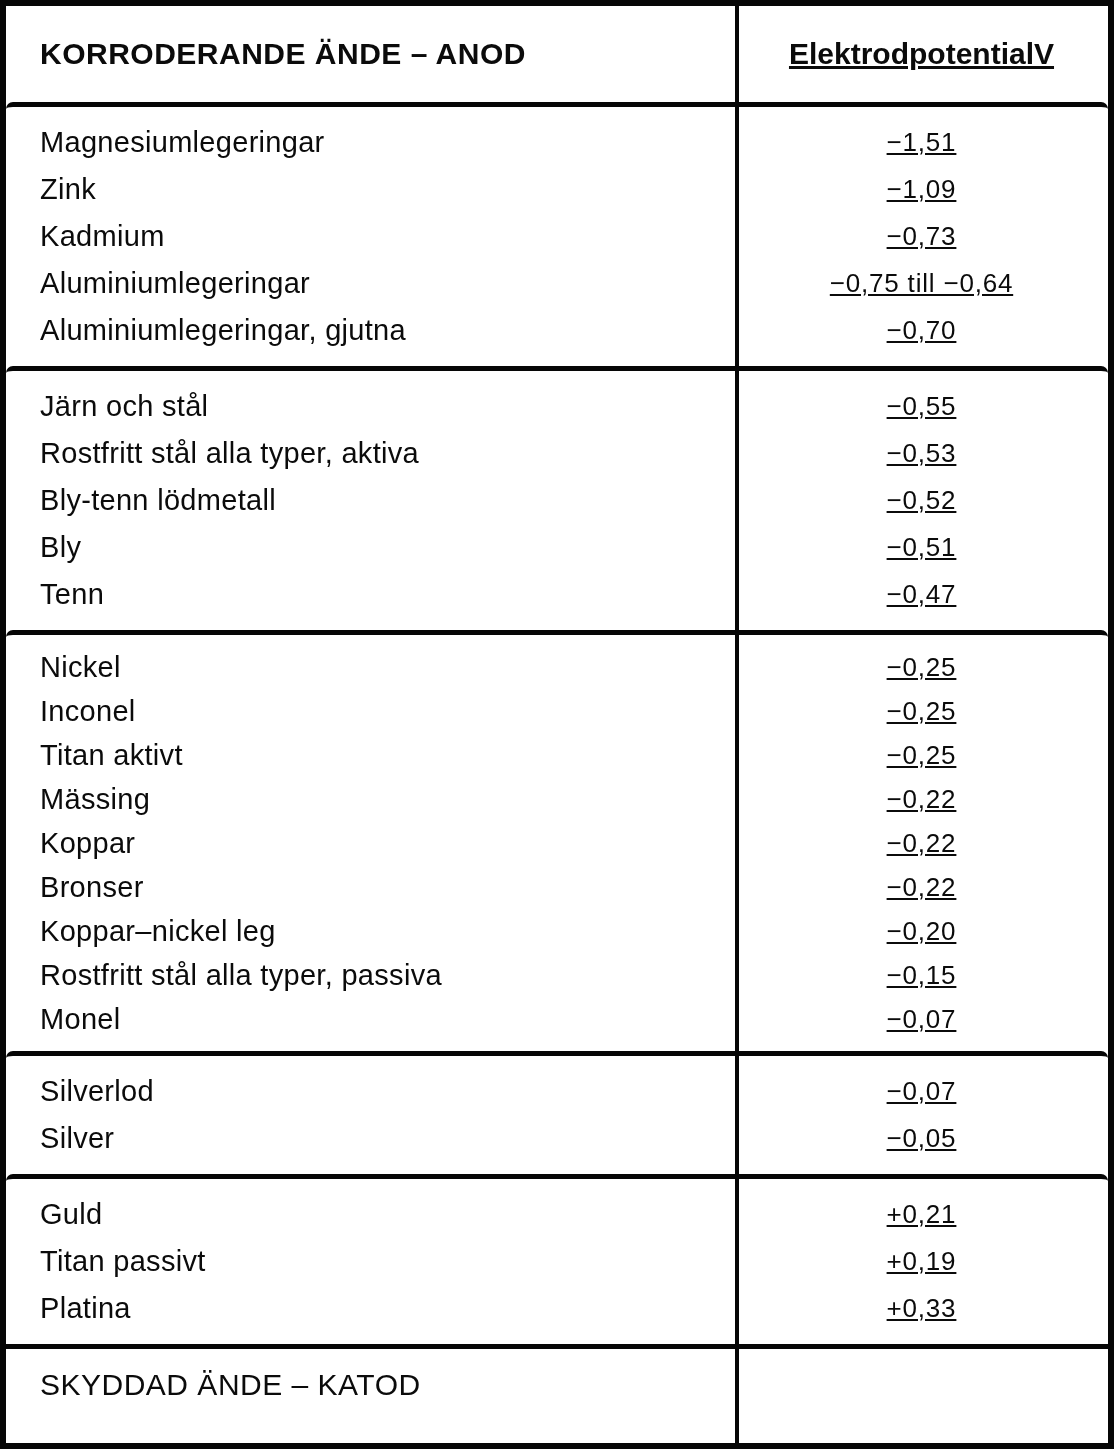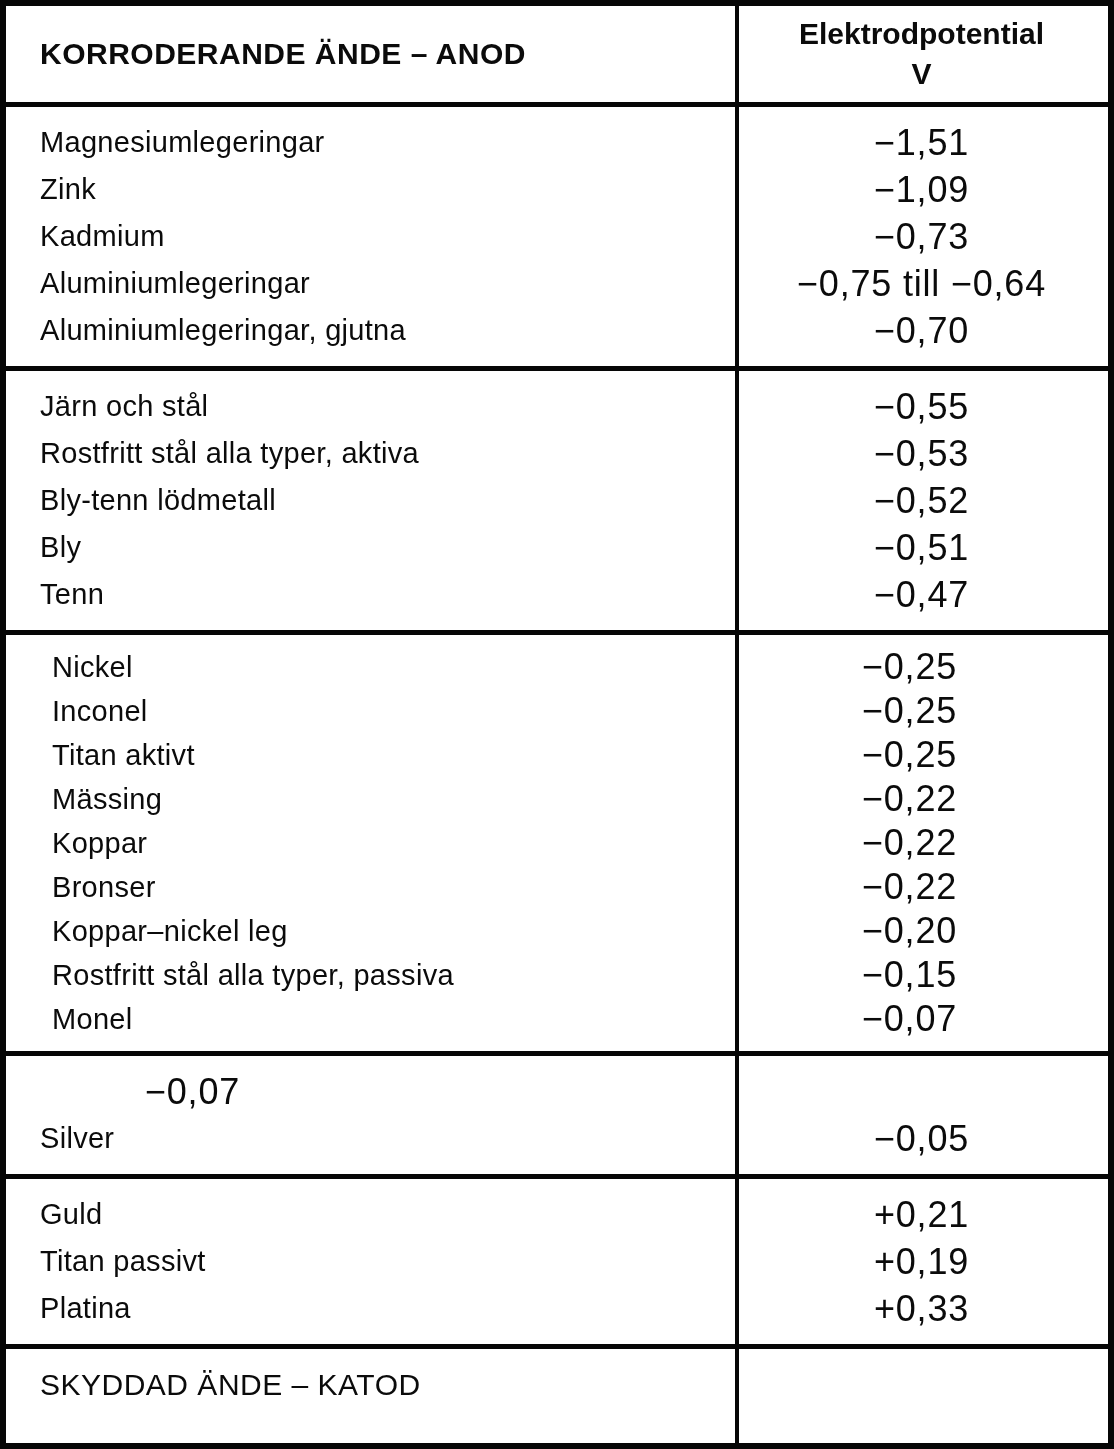--- a/index.html
+++ b/index.html
@@ -27,36 +27,37 @@
     padding-left: 34px;
     box-sizing: border-box;
     display: flex;
     flex-direction: column;
     justify-content: center;
   }
   .cell-value {
     width: 373px;
     box-sizing: border-box;
     display: flex;
-    flex-direction: column;
+    flex-direction: row;
     justify-content: center;
     align-items: center;
     text-align: center;
+    text-decoration: underline;
   }
   .header { height: 96px; }
   .header .cell-label {
     font-size: 30px; font-weight: bold; letter-spacing: 0.5px;
   }
   .header .cell-value { font-size: 30px; font-weight: bold; line-height: 1.35; }
-  .group { flex-direction: column; padding: 12px 0; }
-  .group.dense { padding: 10px 12px; }
+  .group { flex-direction: column; padding: 12px 0; border-radius: 7px; }
+  .group.dense { padding: 10px 0; }
   .row { display: flex; height: 47px; align-items: stretch; }
   .group.dense .row { height: 44px; }
   .row .cell-label { font-size: 29px; font-weight: 400; letter-spacing: 0.3px; }
-  .row .cell-value { font-size: 36px; font-weight: 400; letter-spacing: 0.8px; }
+  .row .cell-value { font-size: 26px; font-weight: 400; letter-spacing: 0.8px; }
   .footer { height: 76px; }
   .footer .cell-label { font-size: 30px; font-weight: normal; letter-spacing: 0.5px; }
 </style>
 </head>
 <body>
 
 <div class="page">
   <div class="divider"></div>
 
   <div class="sect header">
@@ -147,20 +148,21 @@
       <div class="cell-value">−0,15</div>
     </div>
     <div class="row">
       <div class="cell-label">Monel</div>
       <div class="cell-value">−0,07</div>
     </div>
   </div>
 
   <div class="sect group">
     <div class="row">
+      <div class="cell-label">Silverlod</div>
       <div class="cell-value">−0,07</div>
     </div>
     <div class="row">
       <div class="cell-label">Silver</div>
       <div class="cell-value">−0,05</div>
     </div>
   </div>
 
   <div class="sect group">
     <div class="row">

